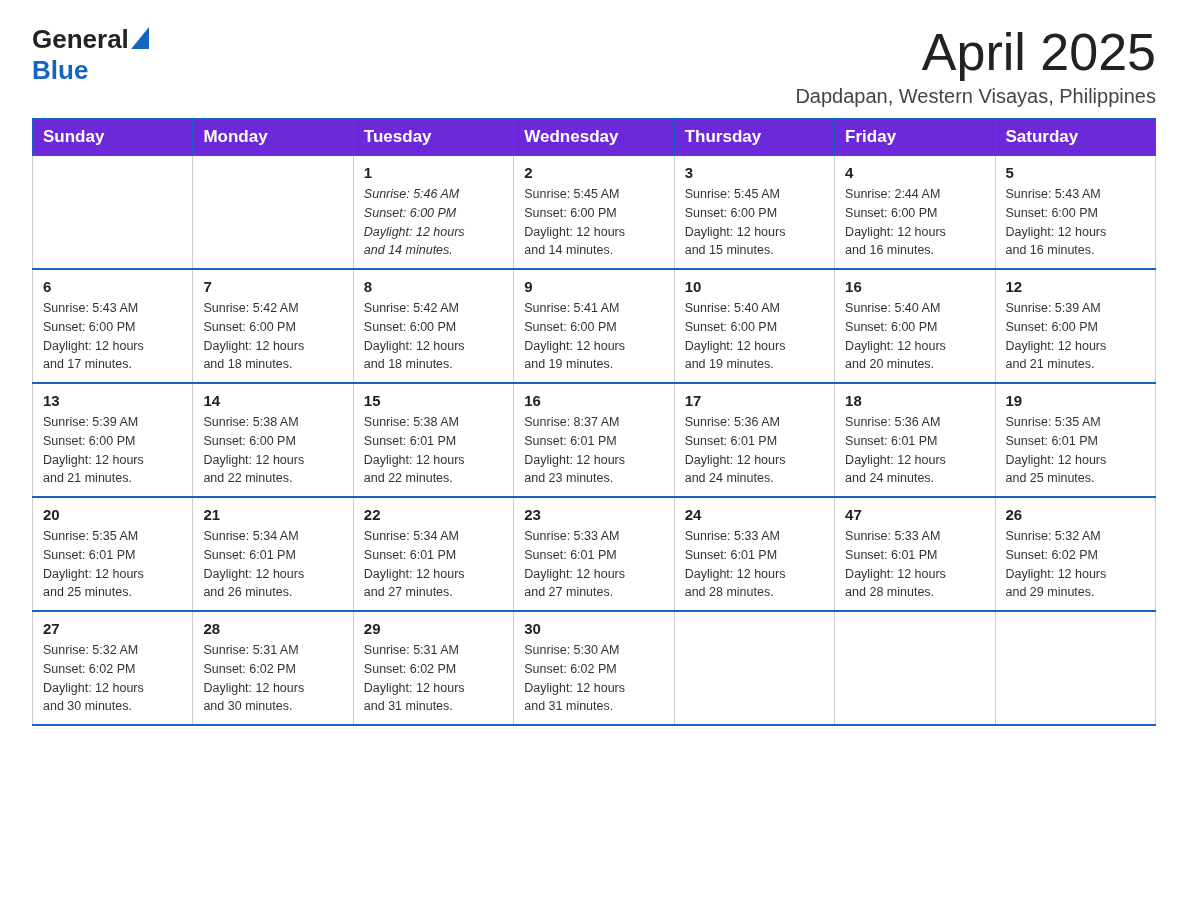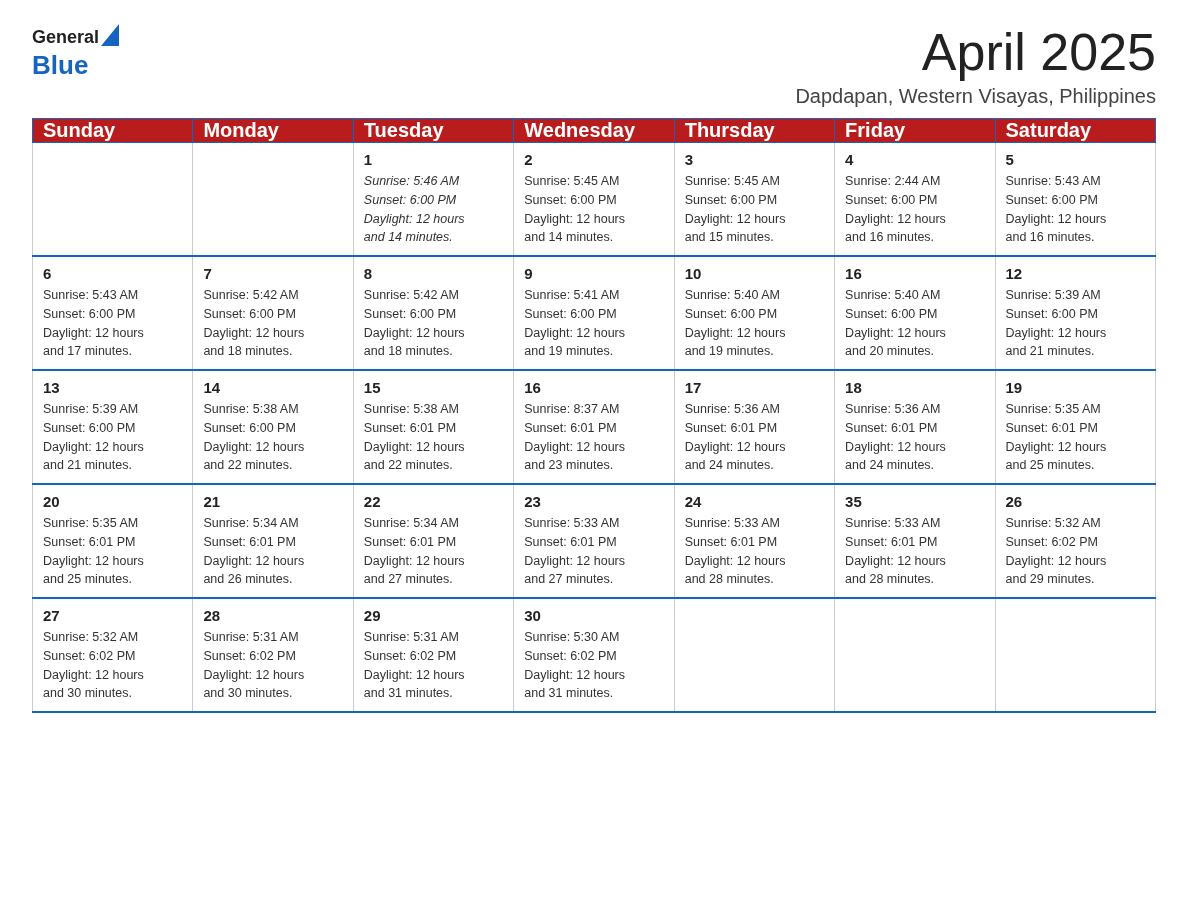--- a/index.html
+++ b/index.html
@@ -11,21 +11,21 @@
       width: 1188px;
       min-height: 918px;
     }
     .header-area {
       display: flex;
       justify-content: space-between;
       align-items: flex-start;
       margin-bottom: 10px;
     }
     .logo-text-general {
-      font-size: 18px;
+      font-size: 26px;
       font-weight: bold;
       color: #222;
     }
     .logo-text-blue {
       font-size: 26px;
       font-weight: bold;
       color: #1565c0;
     }
     .logo-wrapper {
       display: flex;
@@ -49,25 +49,25 @@
       font-size: 20px;
       color: #444;
       margin-top: 4px;
     }
     .calendar {
       width: 100%;
       border-collapse: collapse;
       margin-top: 8px;
     }
     .calendar th {
-      background-color: #b91c1c;
+      background-color: #6d28d9;
       color: #fff;
-      font-size: 20px;
+      font-size: 17px;
       font-weight: 600;
-      padding: 0 10px;
+      padding: 8px 10px;
       text-align: left;
       border: 1px solid #1565c0;
     }
     .calendar td {
       vertical-align: top;
       padding: 8px 10px;
       border: 1px solid #ccc;
       font-size: 13px;
       color: #333;
       width: calc(100% / 7);
@@ -302,21 +302,21 @@
 and 27 minutes.</div>
         </td>
         <td>
           <div class="day-number">24</div>
           <div class="day-info" style="white-space: pre-line;">Sunrise: 5:33 AM
 Sunset: 6:01 PM
 Daylight: 12 hours
 and 28 minutes.</div>
         </td>
         <td>
-          <div class="day-number">35</div>
+          <div class="day-number">47</div>
           <div class="day-info" style="white-space: pre-line;">Sunrise: 5:33 AM
 Sunset: 6:01 PM
 Daylight: 12 hours
 and 28 minutes.</div>
         </td>
         <td>
           <div class="day-number">26</div>
           <div class="day-info" style="white-space: pre-line;">Sunrise: 5:32 AM
 Sunset: 6:02 PM
 Daylight: 12 hours

